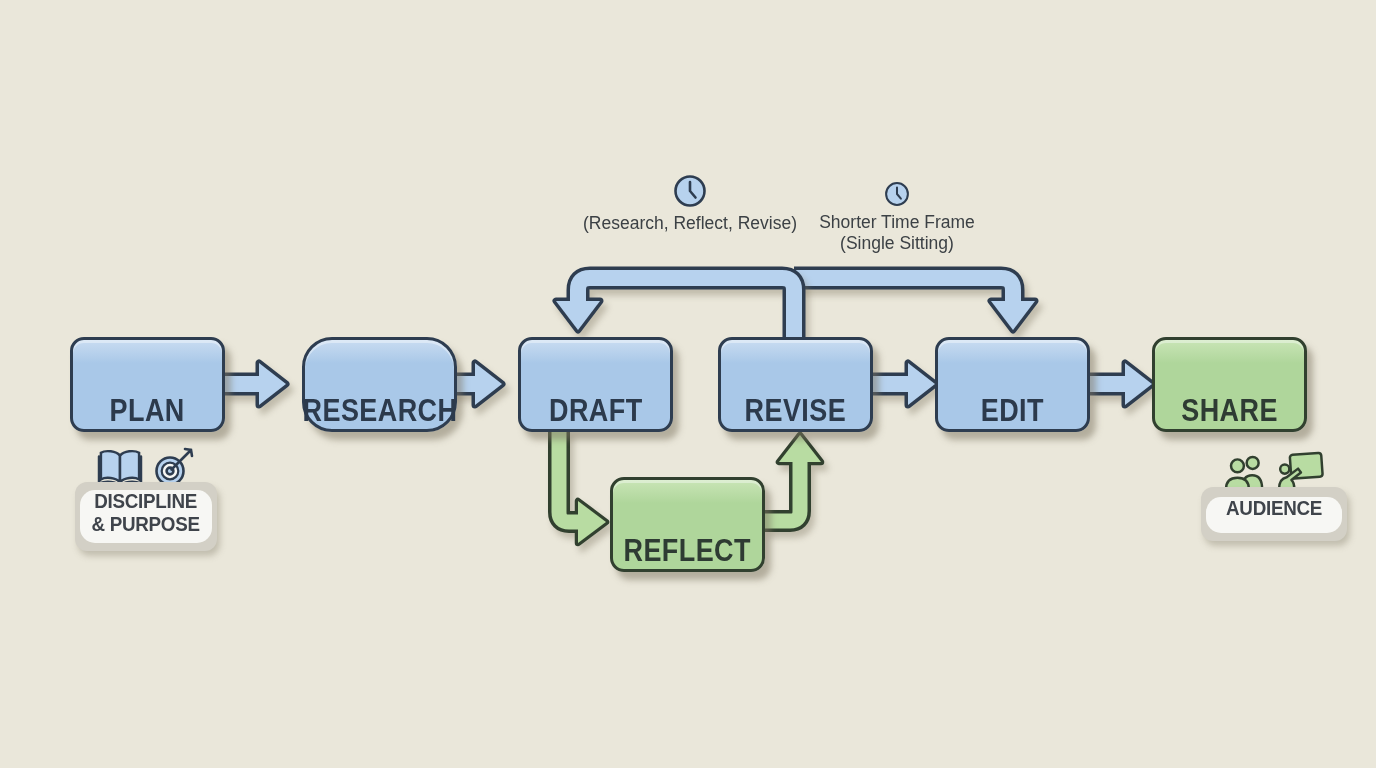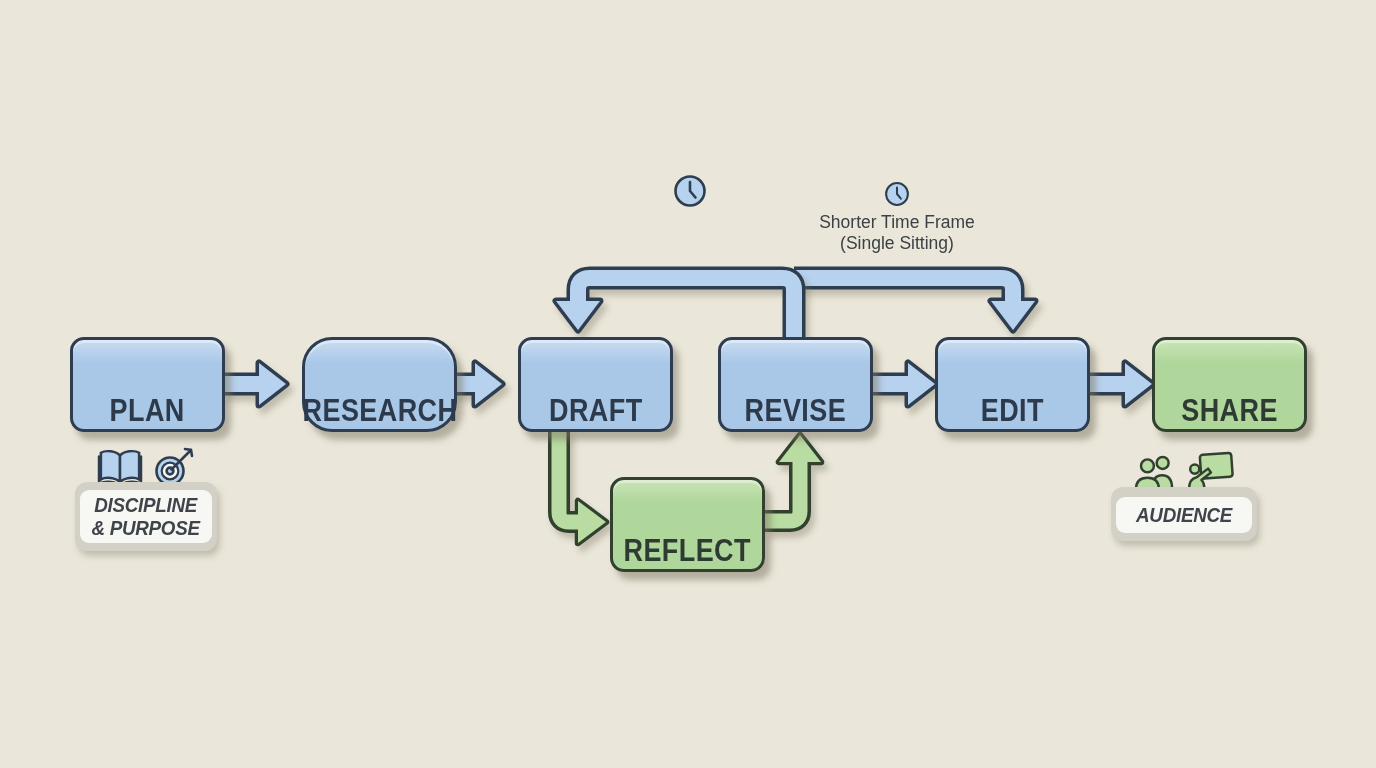--- a/index.html
+++ b/index.html
@@ -44,32 +44,32 @@
   .annot{position:absolute;width:220px;text-align:center;z-index:2;color:var(--annotationText);}
   .annot-extended{left:580px;top:173px;}
   .annot-shorter{left:787px;top:180px;}
   .annot .clock{display:block;margin:0 auto 4px auto;}
   .annot-line{font-size:17.5px;line-height:21px;font-weight:500;white-space:nowrap;}
 
   
   .tag{position:absolute;z-index:2;}
   .tag-plate{position:absolute;background:var(--labelPlate);border-radius:12px;
     box-shadow:3px 5px 6px rgba(120,115,95,.35);}
-  .tag-card{position:absolute;background:var(--labelBg);border-radius:9px;
-    display:flex;flex-direction:column;align-items:center;justify-content:center;font-style:italic;}
+  .tag-card{position:absolute;background:var(--labelBg);border-radius:15px;
+    display:flex;flex-direction:column;align-items:center;justify-content:flex-start;}
   .tag-text{font-size:20px;font-weight:700;letter-spacing:-.3px;line-height:23px;
     color:var(--labelText);white-space:nowrap;display:inline-block;transform:scaleX(.94);}
   .tag-icons{position:absolute;display:flex;gap:8px;align-items:flex-end;}
 
   .tag-discipline{left:75px;top:444px;width:142px;height:107px;}
   .tag-discipline .tag-icons{top:2px;left:50%;transform:translateX(-50%);}
   .tag-discipline .tag-plate{top:38px;left:0;width:142px;height:69px;}
   .tag-discipline .tag-card{top:46px;left:5px;width:132px;height:53px;}
 
-  .tag-audience{left:1111px;top:449px;width:146px;height:93px;}
+  .tag-audience{left:1201px;top:449px;width:146px;height:93px;}
   .tag-audience .tag-icons{top:2px;left:50%;transform:translateX(-50%);}
   .tag-audience .tag-plate{top:38px;left:0;width:146px;height:54px;}
   .tag-audience .tag-card{top:48px;left:5px;width:136px;height:36px;}
 
   
   .ic-blue{fill:var(--arrowBlue);stroke:var(--outlineBlue);stroke-width:2.6;}
   .ic-blue-thin{fill:var(--labelBg);stroke:var(--outlineBlue);stroke-width:2.2;}
   .ic-dark-line{fill:none;stroke:var(--outlineBlue);stroke-width:2.6;stroke-linecap:round;}
   .ic-green{fill:var(--arrowGreen);stroke:var(--outlineGreen);stroke-width:2.6;stroke-linejoin:round;}
 </style>
@@ -153,20 +153,21 @@
   </div>
   <div class="stage green pos-reflect">
     <span class="stage-label">REFLECT</span>
   </div>
 
   <div class="annot annot-extended">
     <svg class="clock" width="36" height="36" viewBox="0 0 36 36">
       <circle class="ic-blue" cx="18" cy="18" r="14.5"></circle>
       <path class="ic-dark-line" d="M18 18 V 9 M18 18 L23.5 24.5"></path>
     </svg>
+    <div class="annot-line">(Research, Reflect, Revise)</div>
   </div>
 
   <div class="annot annot-shorter">
     <svg class="clock" width="28" height="28" viewBox="0 0 36 36">
       <circle class="ic-blue" cx="18" cy="18" r="14"></circle>
       <path class="ic-dark-line" d="M18 18 V 9.5 M18 18 L23 24"></path>
     </svg>
     <div class="annot-line">Shorter Time Frame</div>
     <div class="annot-line">(Single Sitting)</div>
   </div>

